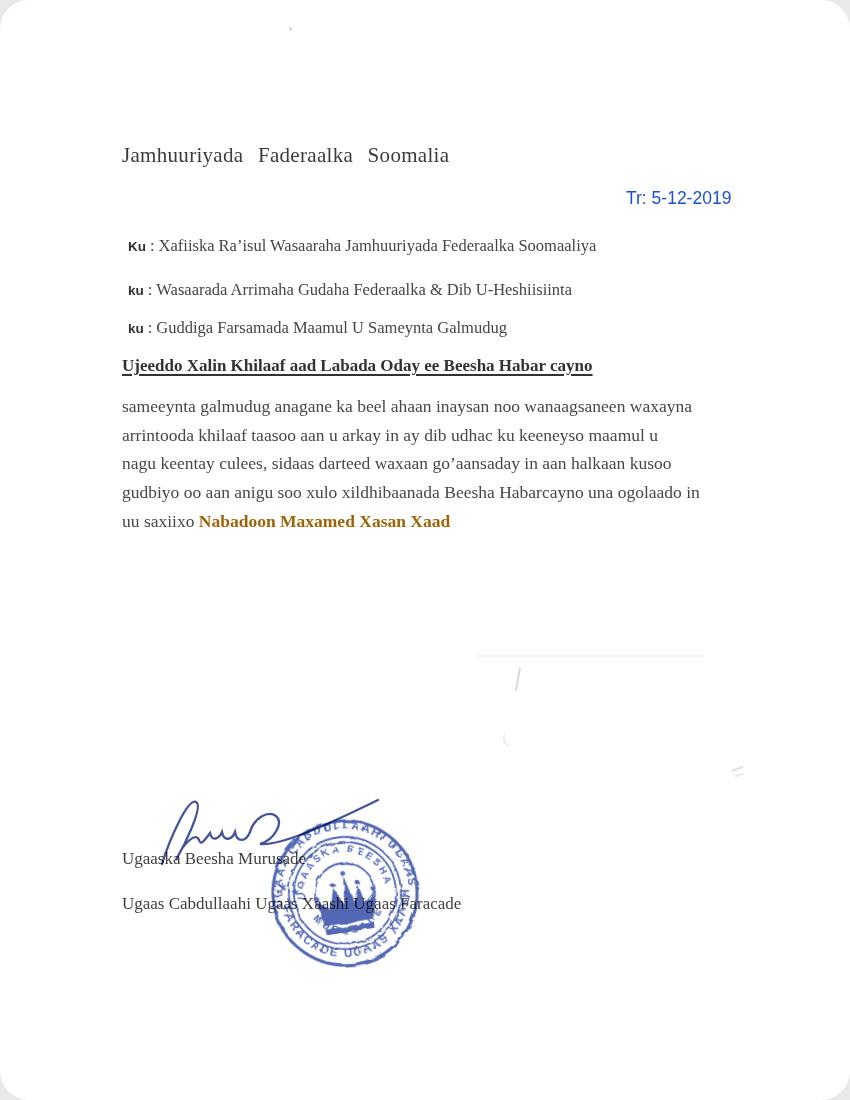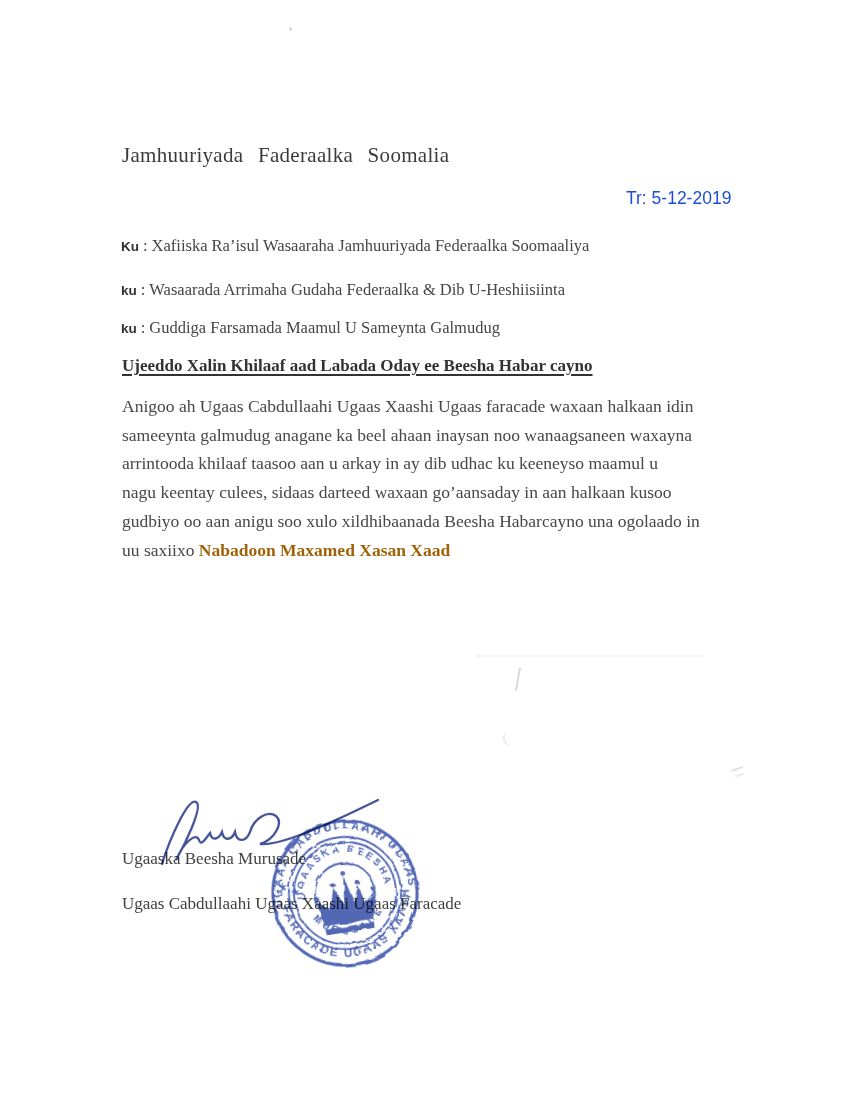--- a/index.html
+++ b/index.html
@@ -1,24 +1,25 @@
 <!DOCTYPE html>
 <html><head>
 <meta charset="utf-8">
 <style>
   html,body{margin:0;padding:0;background:#e9e9e9;}
   .page{
     position:relative;width:850px;height:1100px;background:#ffffff;
     font-family:"Liberation Serif", serif;color:#414141;overflow:hidden;
     margin:0 auto;
+    border-radius:29px;
   }
   .abs{position:absolute;}
   .title{left:122px;top:143px;font-size:21px;word-spacing:9px;letter-spacing:.3px;color:#3b3b3b;}
   .date{left:626px;top:188px;font-family:"Liberation Sans",sans-serif;font-size:17.5px;color:#1d4ed8;}
-  .recipient{left:121px;font-size:16.5px;color:#454545;white-space:nowrap;text-align:right;}
+  .recipient{left:128px;font-size:16.5px;color:#454545;white-space:nowrap;text-align:right;}
   .recipient .lbl{font-family:"Liberation Sans",sans-serif;font-weight:bold;font-size:13.5px;color:#303030;}
   .recipient .sep{padding:0 4px;}
   .r1{top:236px;} .r2{top:280px;} .r3{top:318px;}
   .subject{left:122px;top:356px;font-size:17px;font-weight:bold;color:#323232;
     text-decoration:underline;text-decoration-thickness:1.5px;text-underline-offset:3px;white-space:nowrap;}
   .bodytext{left:122px;top:392px;width:660px;font-size:17.5px;line-height:28.7px;color:#474747;}
   .bodytext .bname{font-weight:bold;color:#a16207;}
   .bodyline{white-space:nowrap;}
   .sigline{left:122px;font-size:17px;color:#3f3f3f;white-space:nowrap;}
   .s1{top:849px;} .s2{top:894px;}
@@ -48,21 +49,20 @@
   <div class="abs recipient r2">
     <span class="lbl">ku</span><span class="sep">:</span><span>Wasaarada Arrimaha Gudaha Federaalka &amp; Dib U-Heshiisiinta</span>
   </div>
   <div class="abs recipient r3">
     <span class="lbl">ku</span><span class="sep">:</span><span>Guddiga Farsamada Maamul U Sameynta Galmudug</span>
   </div>
 
   <div class="abs subject">Ujeeddo Xalin Khilaaf aad Labada Oday ee Beesha Habar cayno</div>
 
   <div class="abs bodytext">
-    <div class="bodyline">Anigoo ah Ugaas Cabdullaahi Ugaas Xaashi Ugaas faracade waxaan halkaan idin</div>
     <div class="bodyline">sameeynta galmudug anagane ka beel ahaan inaysan noo wanaagsaneen waxayna</div>
     <div class="bodyline">arrintooda khilaaf taasoo aan u arkay in ay dib udhac ku keeneyso maamul u</div>
     <div class="bodyline">nagu keentay culees, sidaas darteed waxaan go’aansaday in aan halkaan kusoo</div>
     <div class="bodyline">gudbiyo oo aan anigu soo xulo xildhibaanada Beesha Habarcayno una ogolaado in</div>
     <div class="bodyline"><span>uu saxiixo </span><span class="bname">Nabadoon Maxamed Xasan Xaad</span></div>
   </div>
 
   <div class="abs sigline s1">Ugaaska Beesha Murusade</div>
   <div class="abs sigline s2">Ugaas Cabdullaahi Ugaas Xaashi Ugaas Faracade</div>
 

